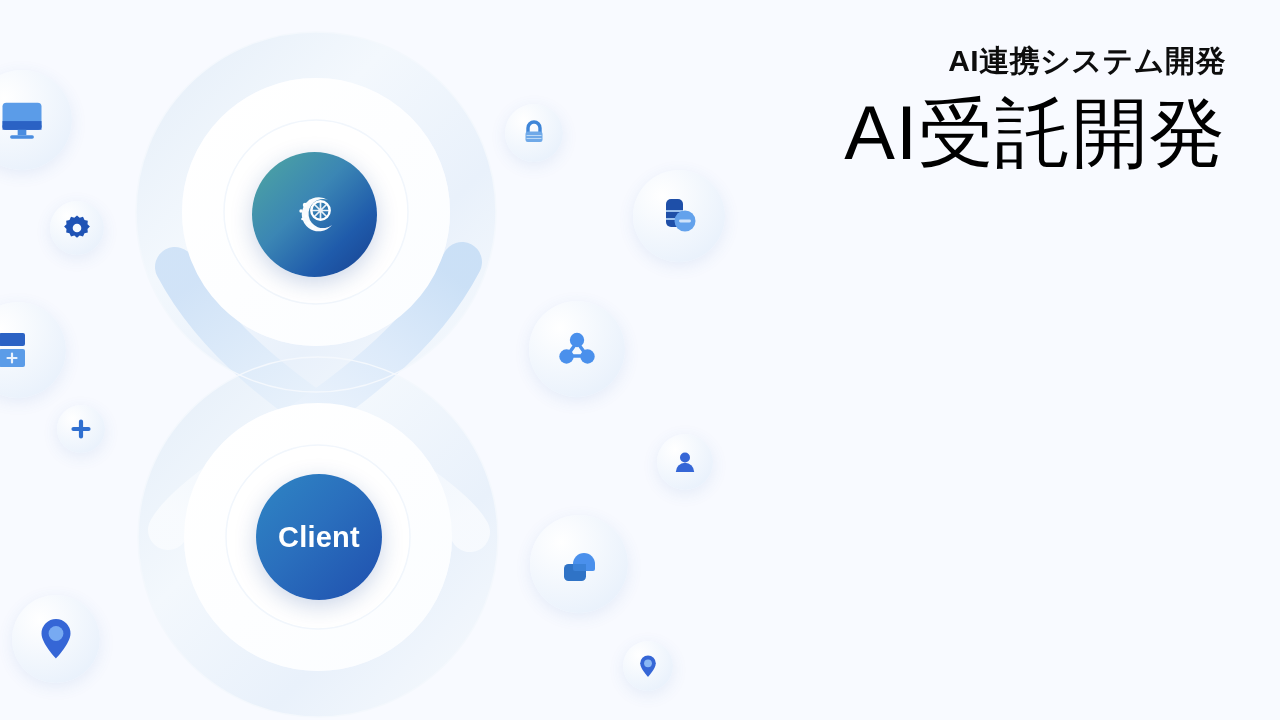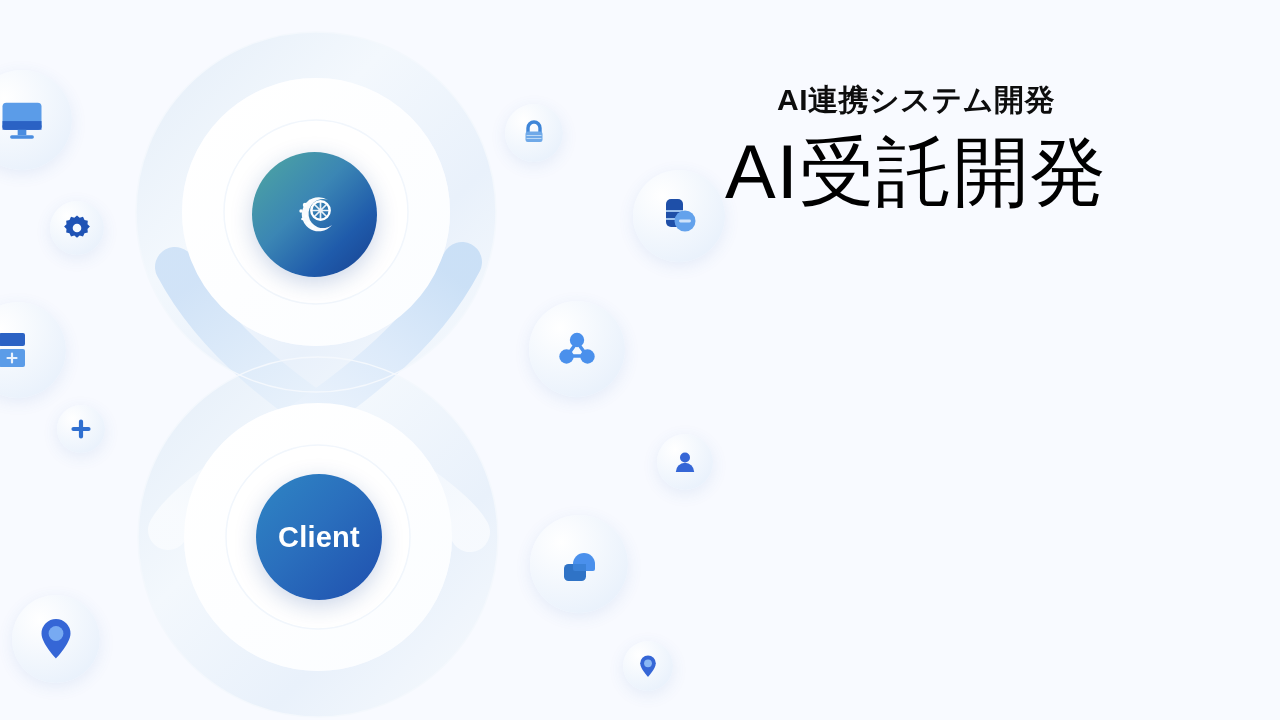--- a/index.html
+++ b/index.html
@@ -19,22 +19,21 @@
     height: 720px;
     background: #f8faff;
   }
 
   
   .text-block {
     position: absolute;
     right: 54px;
     top: 42px;
     width: 620px;
-    text-align: center;
-    margin-top: 39px;
+    text-align: right;
   }
   .subtitle {
     font-size: 30px;
     font-weight: 700;
     letter-spacing: 0.5px;
     color: #0d0d0d;
     line-height: 1.25;
     margin: 0 0 10px 0;
     white-space: nowrap;
   }

